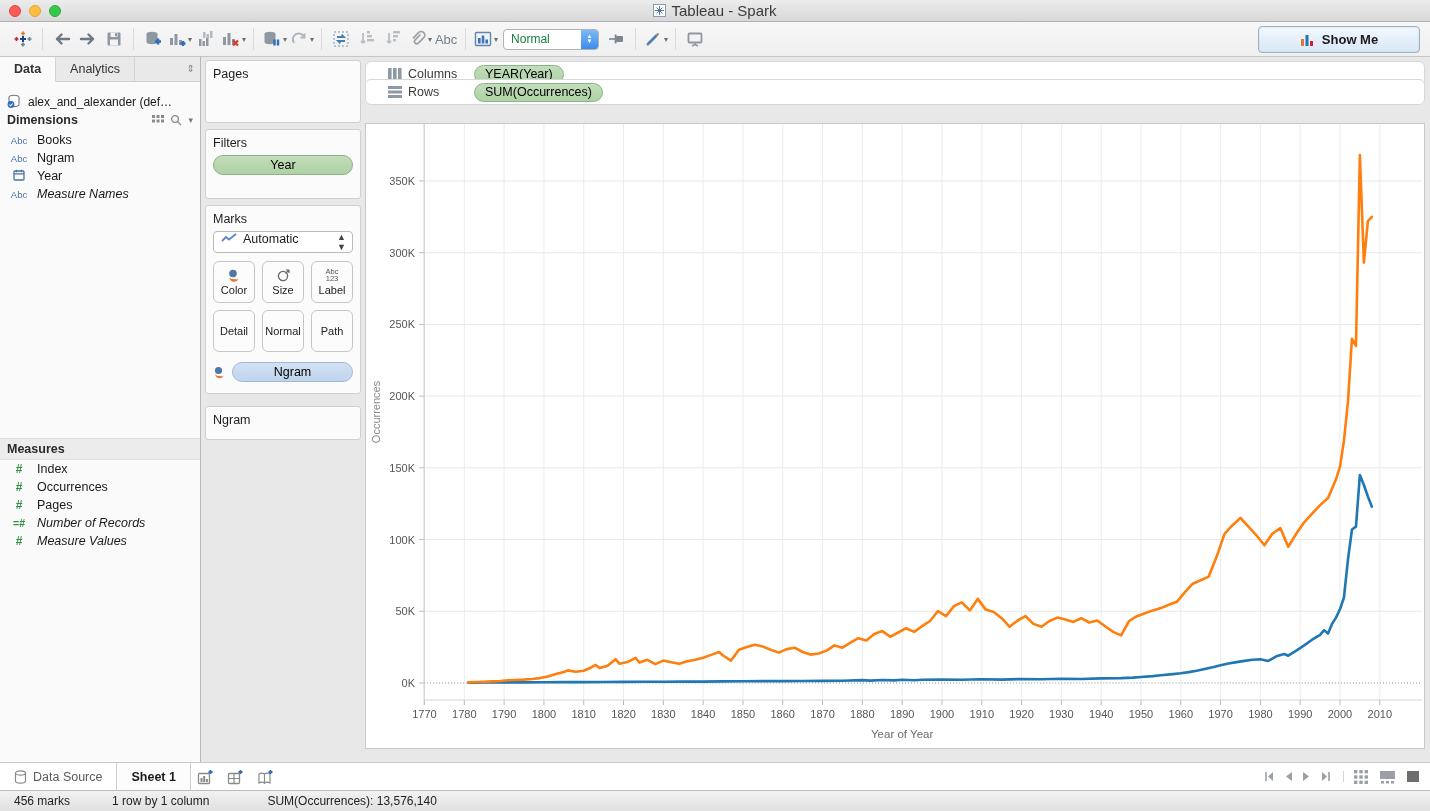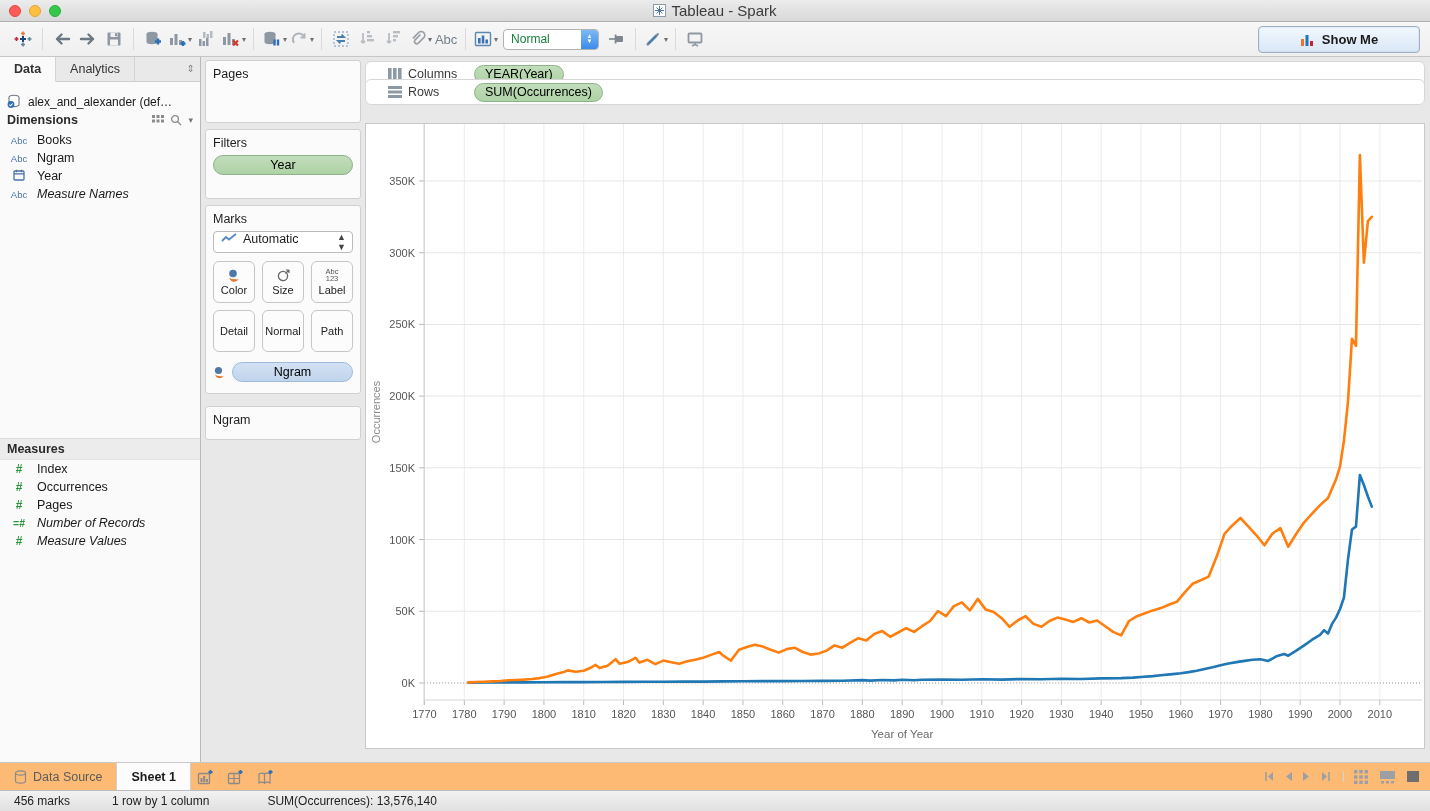--- a/index.html
+++ b/index.html
@@ -86,21 +86,21 @@
   .sheet-col { position:absolute; left:363px; right:0; top:0; bottom:0; }
   .shelf { position:absolute; left:2px; right:5px; height:26px; background:#fff;
     border:1px solid #d7d7d7; border-radius:6px; display:flex; align-items:center; padding-left:22px; gap:8px; }
   .shelf-label { width:78px; display:flex; align-items:center; gap:6px; font-size:12.5px; color:#3b3b3b; flex:none; }
   .shelf .pill { height:19px; }
   .chart-pane { position:absolute; left:2px; right:5px; top:66px; bottom:13px; background:#fff;
     border:1px solid #c9c9c9; }
   .chart-pane svg { width:100%; height:100%; display:block; }
 
   
-  .tabsbar { position:absolute; left:0; right:0; bottom:21px; height:28px; background:#fdba74;
+  .tabsbar { position:absolute; left:0; right:0; bottom:21px; height:28px; background:#ffffff;
     border-top:1px solid #c9c9c9; display:flex; align-items:stretch;justify-content:flex-end; }
   .sheet-tab { display:flex; align-items:center; gap:6px; padding:0 14px; font-size:12.5px;
     color:#5c5c5c; border-right:1px solid #cfcfcf; }
   .sheet-tab.active { background:#fcfcfc; color:#1a1a1a; font-weight:bold; }
   .tab-icon-btn { width:30px; display:flex; align-items:center; justify-content:center; }
   .tabs-right { margin-left:auto; display:flex; align-items:center; gap:10px; padding-right:10px; color:#9aa0a6; }
   .nav-glyphs { display:flex; gap:9px; align-items:center; border-right:1px solid #d3d3d3; padding-right:12px; }
 
   
   .statusbar { position:absolute; left:0; right:0; bottom:0; height:21px;

